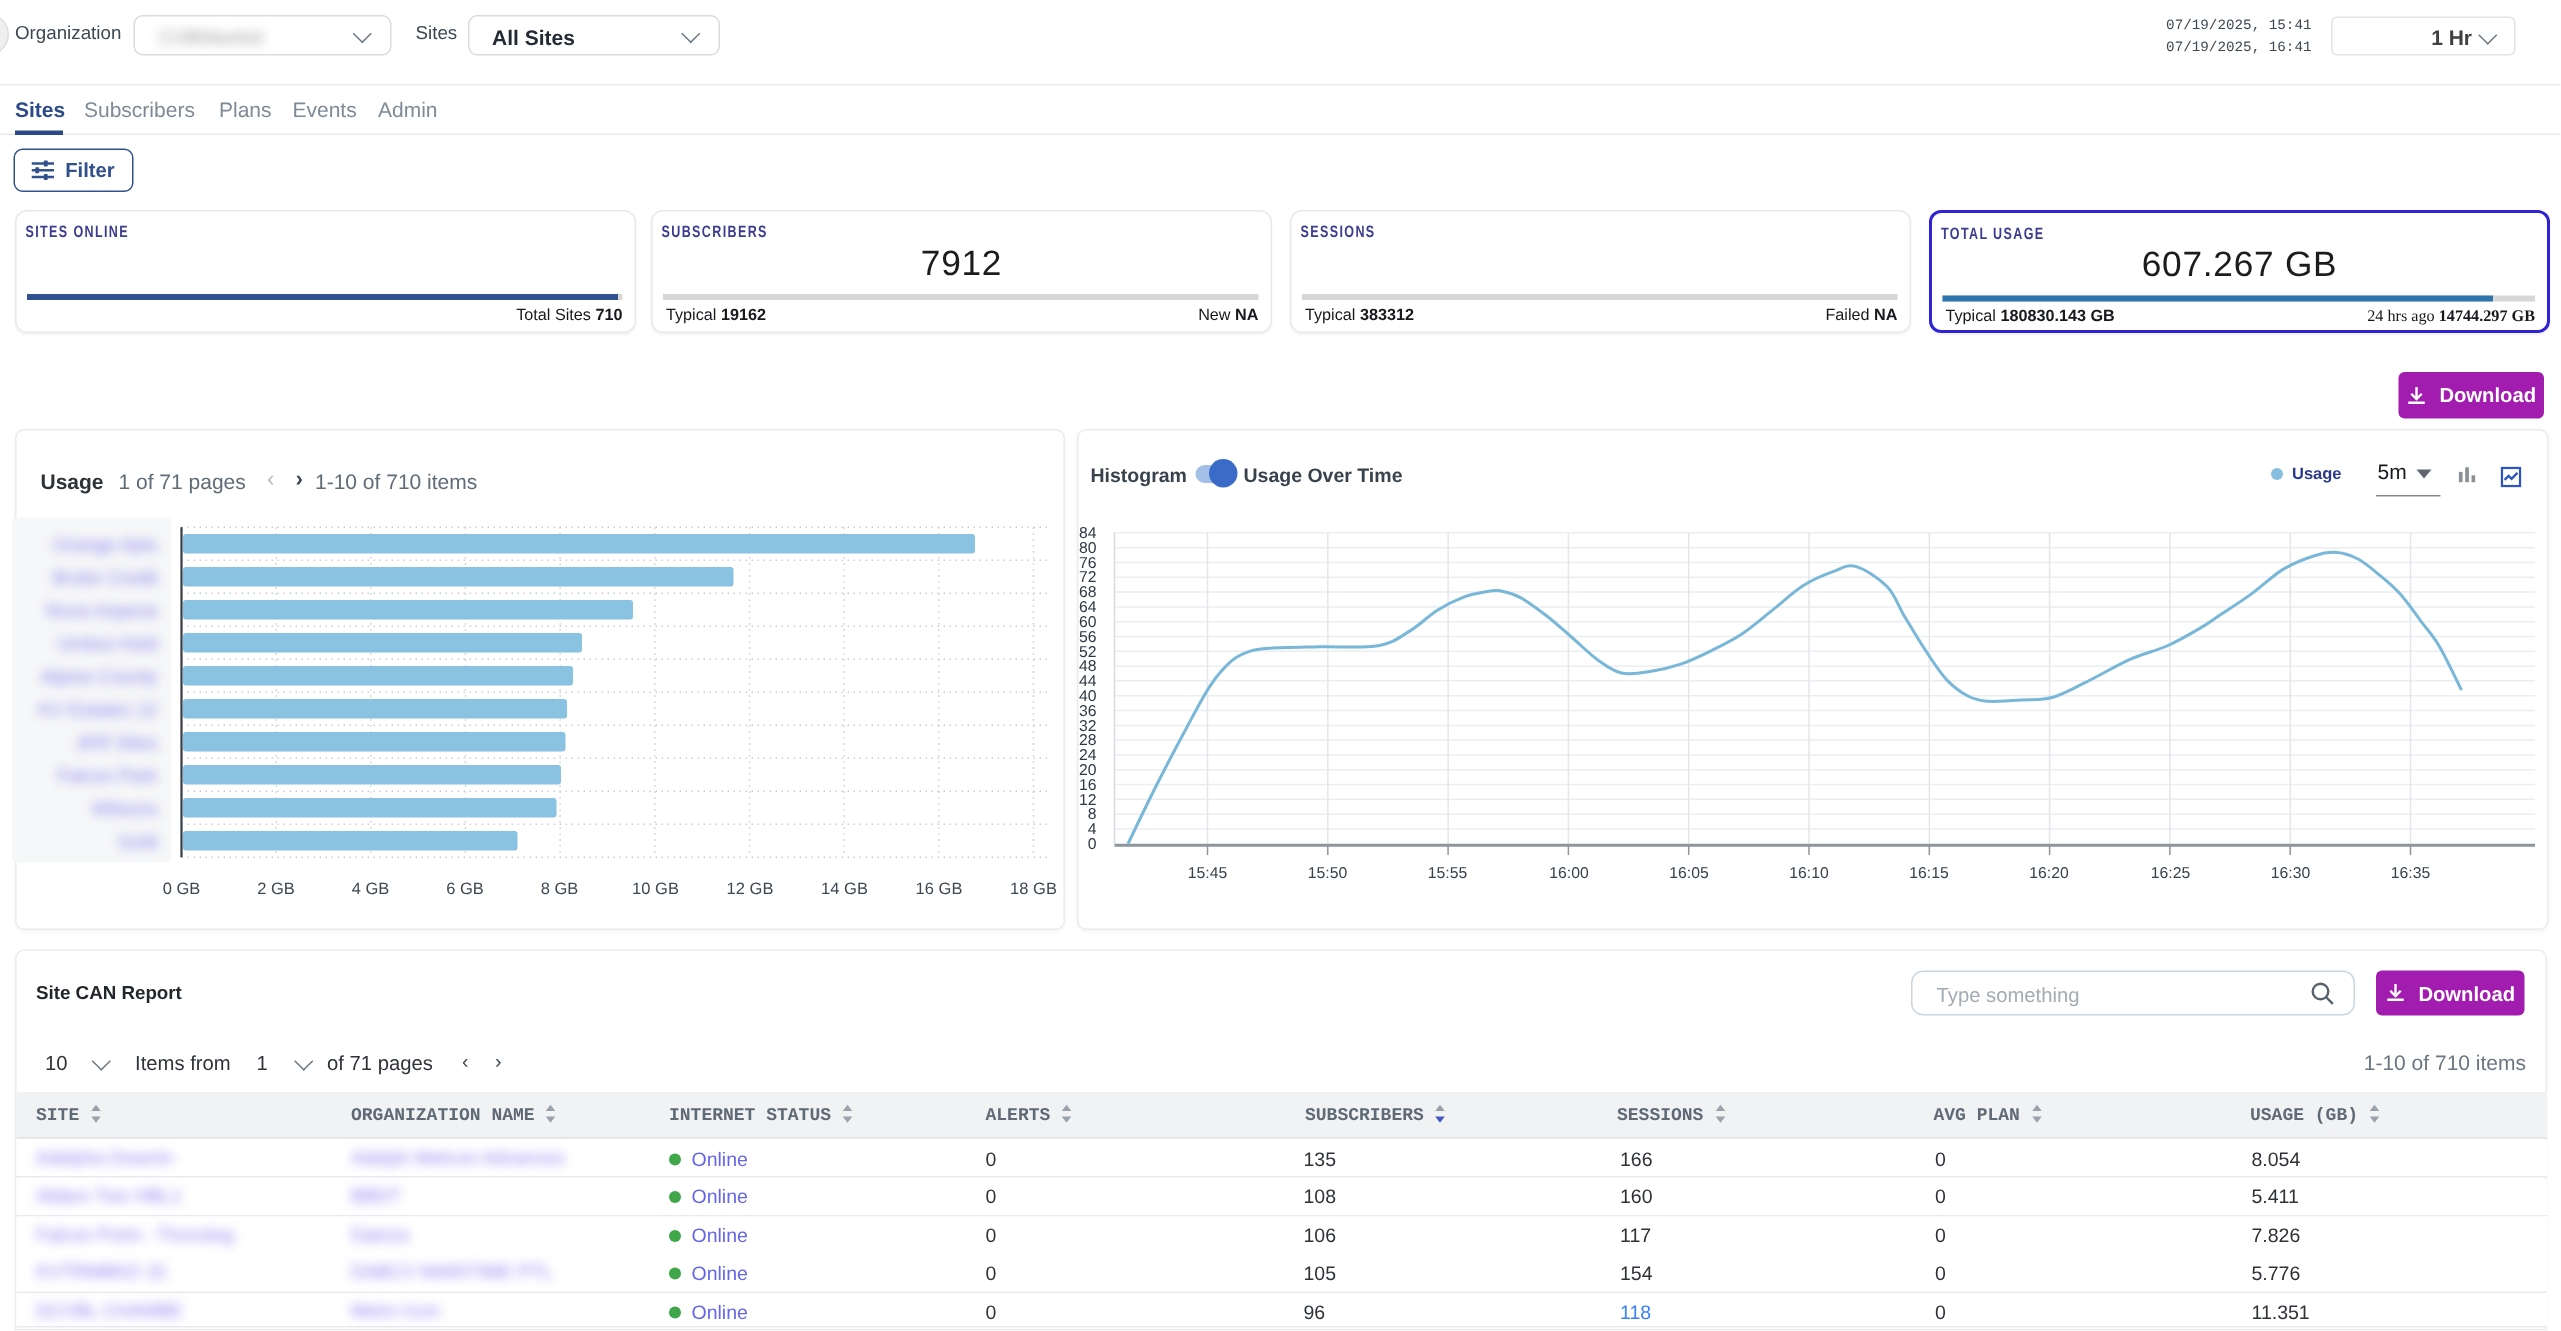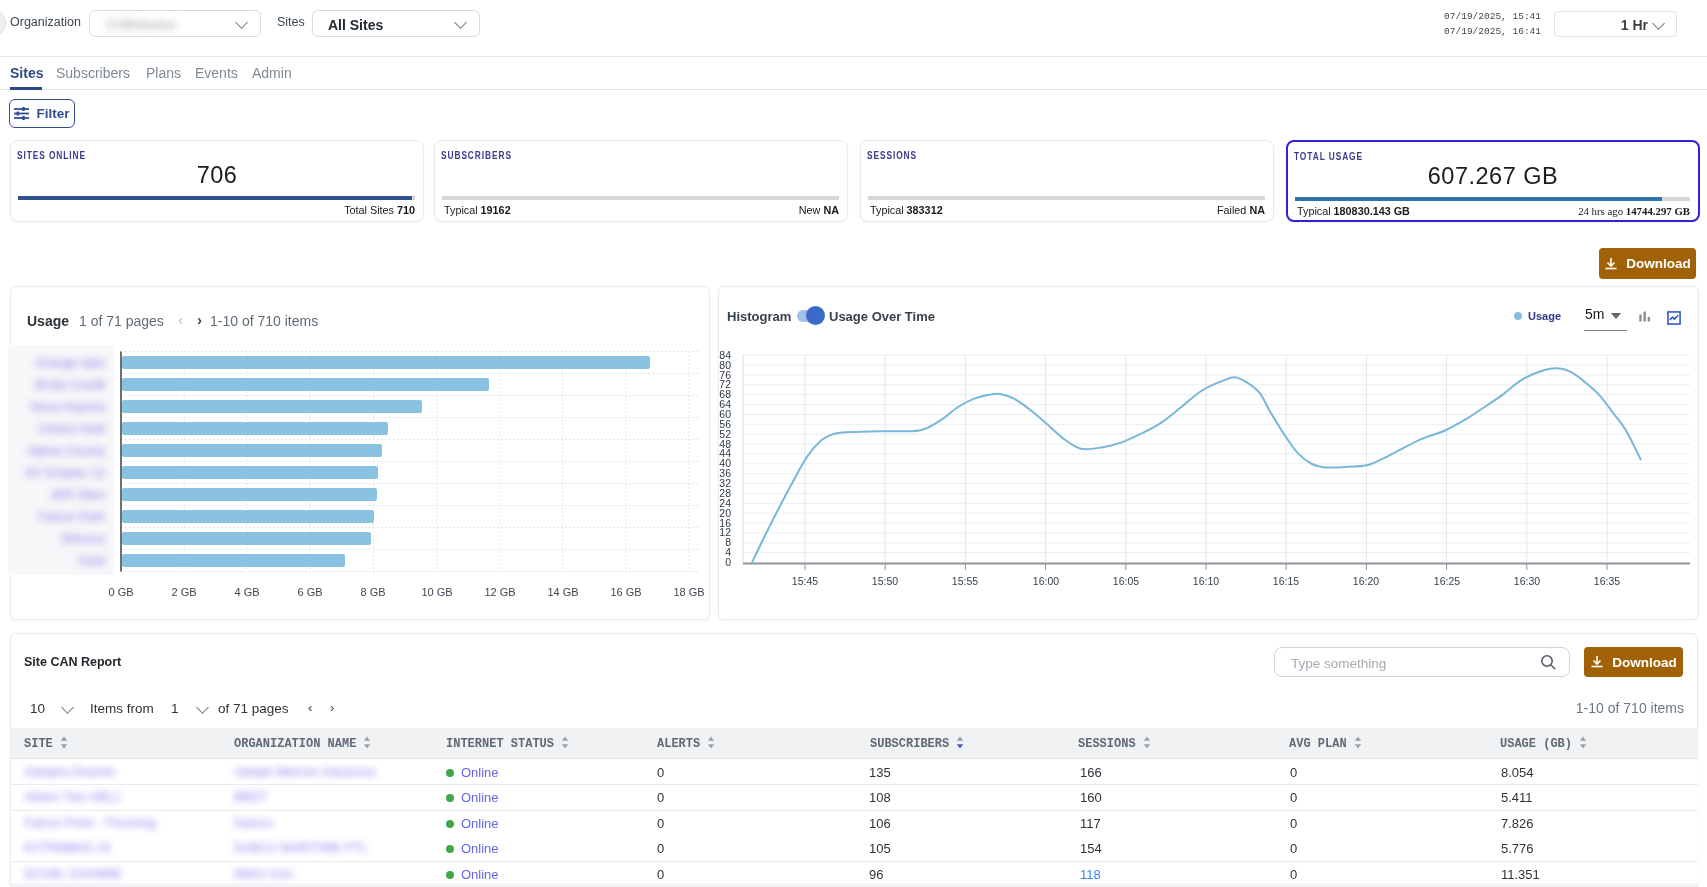--- a/index.html
+++ b/index.html
@@ -6,21 +6,21 @@
 html,body { width:1707px; height:887px; background:#fff; font-family:"Liberation Sans",sans-serif; overflow:hidden; position:relative; }
 .abs { position:absolute; }
 .blur { color:#8d7ef0; filter:blur(3.5px); white-space:nowrap; }
 .blurg { color:#9a9a9a; filter:blur(3.5px); white-space:nowrap; }
 .chev { display:inline-block; width:9px; height:9px; border-right:1.7px solid #6b7684; border-bottom:1.7px solid #6b7684; transform:rotate(45deg); }
 .card { position:absolute; top:140px; height:82px; background:#fff; border:1px solid #e7e9ec; border-radius:8px; box-shadow:0 1px 2px rgba(0,0,0,.05); padding:9px 11px; }
 .card .lbl { position:absolute; left:6px; top:8px; font-size:11px; font-weight:bold; letter-spacing:1.2px; color:#3b3b90; transform:scaleX(0.76); transform-origin:left center; white-space:nowrap; }
 .card .num { position:absolute; top:21px; left:0; right:0; text-align:center; font-size:23.5px; font-weight:500; color:#1c1c1e; letter-spacing:.5px;}
 .card .bar { position:absolute; top:55px; left:7px; right:8px; height:4px; background:#d7d7d7; }
 .card .bot { position:absolute; top:63px; left:9px; right:8px; font-size:10.8px; color:#17191c; }
-.navy-btn { position:absolute; background:#a16207; color:#fff; border-radius:4px; font-size:13.5px; font-weight:bold; display:flex; align-items:center; justify-content:center; gap:8px; }
+.navy-btn { position:absolute; background:#a21caf; color:#fff; border-radius:4px; font-size:13.5px; font-weight:bold; display:flex; align-items:center; justify-content:center; gap:8px; }
 </style>
 </head>
 <body>
 
 <div class="abs" style="left:-22px;top:9px;width:28px;height:28px;border-radius:50%;background:#efefef;border:1px solid #ddd;"></div>
 <div class="abs" style="left:10px;top:15px;font-size:12.5px;color:#3d4852;">Organization</div>
 <div class="abs" style="left:89px;top:10px;width:172px;height:27px;border:1px solid #d8dce1;border-radius:6px;background:#fff;">
   <div class="blurg" style="position:absolute;left:16px;top:6px;font-size:13px;">CVBNtwrksl</div>
   <span class="chev" style="position:absolute;right:14px;top:7px;"></span>
 </div>
@@ -36,44 +36,44 @@
 </div>
 
 <div class="abs" style="left:0;top:56px;width:1707px;height:34px;border-top:1px solid #e7e9ec;border-bottom:1px solid #e7e9ec;"></div>
 <div class="abs" style="left:10px;top:65px;font-size:14px;font-weight:bold;color:#2c4a87;">Sites</div>
 <div class="abs" style="left:10px;top:87px;width:32px;height:3px;background:#2c4a87;"></div>
 <div class="abs" style="left:56px;top:65px;font-size:14px;color:#7e8a96;">Subscribers</div>
 <div class="abs" style="left:146px;top:65px;font-size:14px;color:#7e8a96;">Plans</div>
 <div class="abs" style="left:195px;top:65px;font-size:14px;color:#7e8a96;">Events</div>
 <div class="abs" style="left:252px;top:65px;font-size:14px;color:#7e8a96;">Admin</div>
 
-<div class="abs" style="left:9px;top:99px;width:66px;height:29px;border:1.5px solid #31508c;border-radius:6px;display:flex;align-items:center;justify-content:center;gap:7px;">
+<div class="abs" style="left:9px;top:99px;width:80px;height:29px;border:1.5px solid #31508c;border-radius:6px;display:flex;align-items:center;justify-content:center;gap:7px;">
   <svg width="15" height="15" viewBox="0 0 15 15">
       <g stroke="#31508c" stroke-width="1.8" fill="#31508c">
         <line x1="0" y1="3" x2="15" y2="3"></line>
         <line x1="0" y1="7.5" x2="15" y2="7.5"></line>
         <line x1="0" y1="12" x2="15" y2="12"></line>
         <rect x="8.2" y="1" width="2.6" height="4" rx="0.5" stroke="none"></rect>
         <rect x="2.5" y="5.5" width="2.6" height="4" rx="0.5" stroke="none"></rect>
         <rect x="8.2" y="10" width="2.6" height="4" rx="0.5" stroke="none"></rect>
       </g>
     </svg>
   <span style="font-size:13.5px;font-weight:bold;color:#31508c;">Filter</span>
 </div>
 
 <div class="card" style="left:10px;width:414px;">
   <div class="lbl">SITES ONLINE</div>
-  <div class="num">706</div>
   <div class="bar">
       <div style="width:99.2%;height:4px;background:#31518f;"></div>
     </div>
   <div class="bot" style="text-align:right;">Total Sites <b>710</b></div>
 </div>
 <div class="card" style="left:434px;width:414px;">
   <div class="lbl">SUBSCRIBERS</div>
+  <div class="num">7912</div>
   <div class="bar"></div>
   <div class="bot">Typical <b>19162</b><span style="float:right;">New <b>NA</b></span></div>
 </div>
 <div class="card" style="left:860px;width:414px;">
   <div class="lbl">SESSIONS</div>
   <div class="bar"></div>
   <div class="bot">Typical <b>383312</b><span style="float:right;">Failed <b>NA</b></span></div>
 </div>
 <div class="card" style="left:1286px;width:414px;border:2px solid #2f23d4;">
   <div class="lbl">TOTAL USAGE</div>

